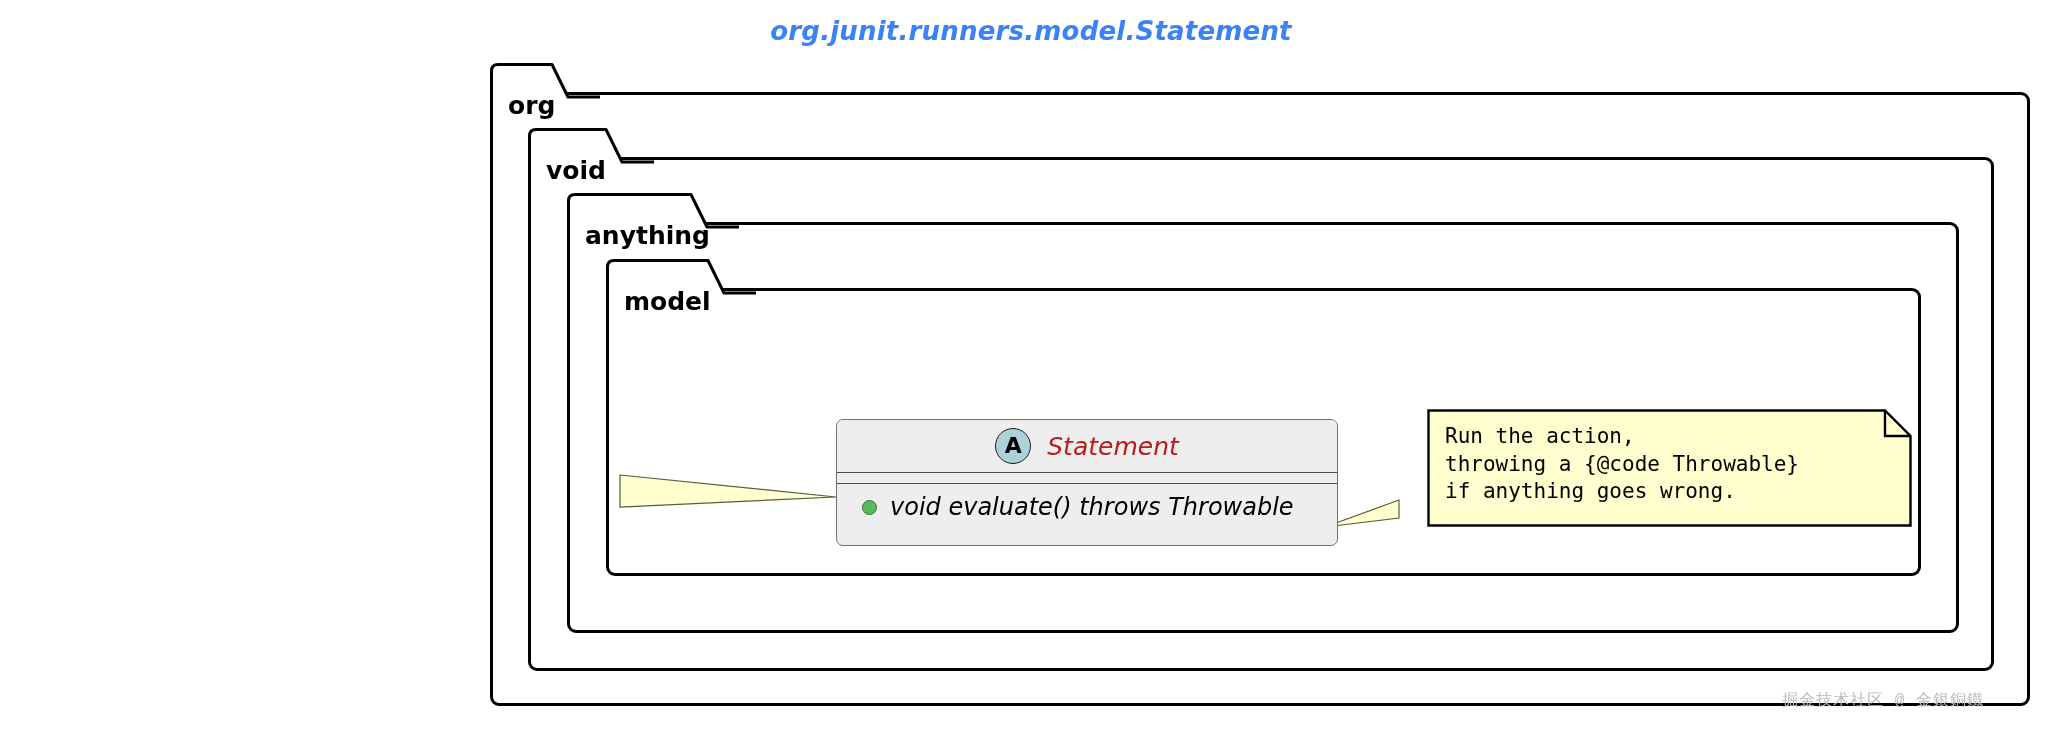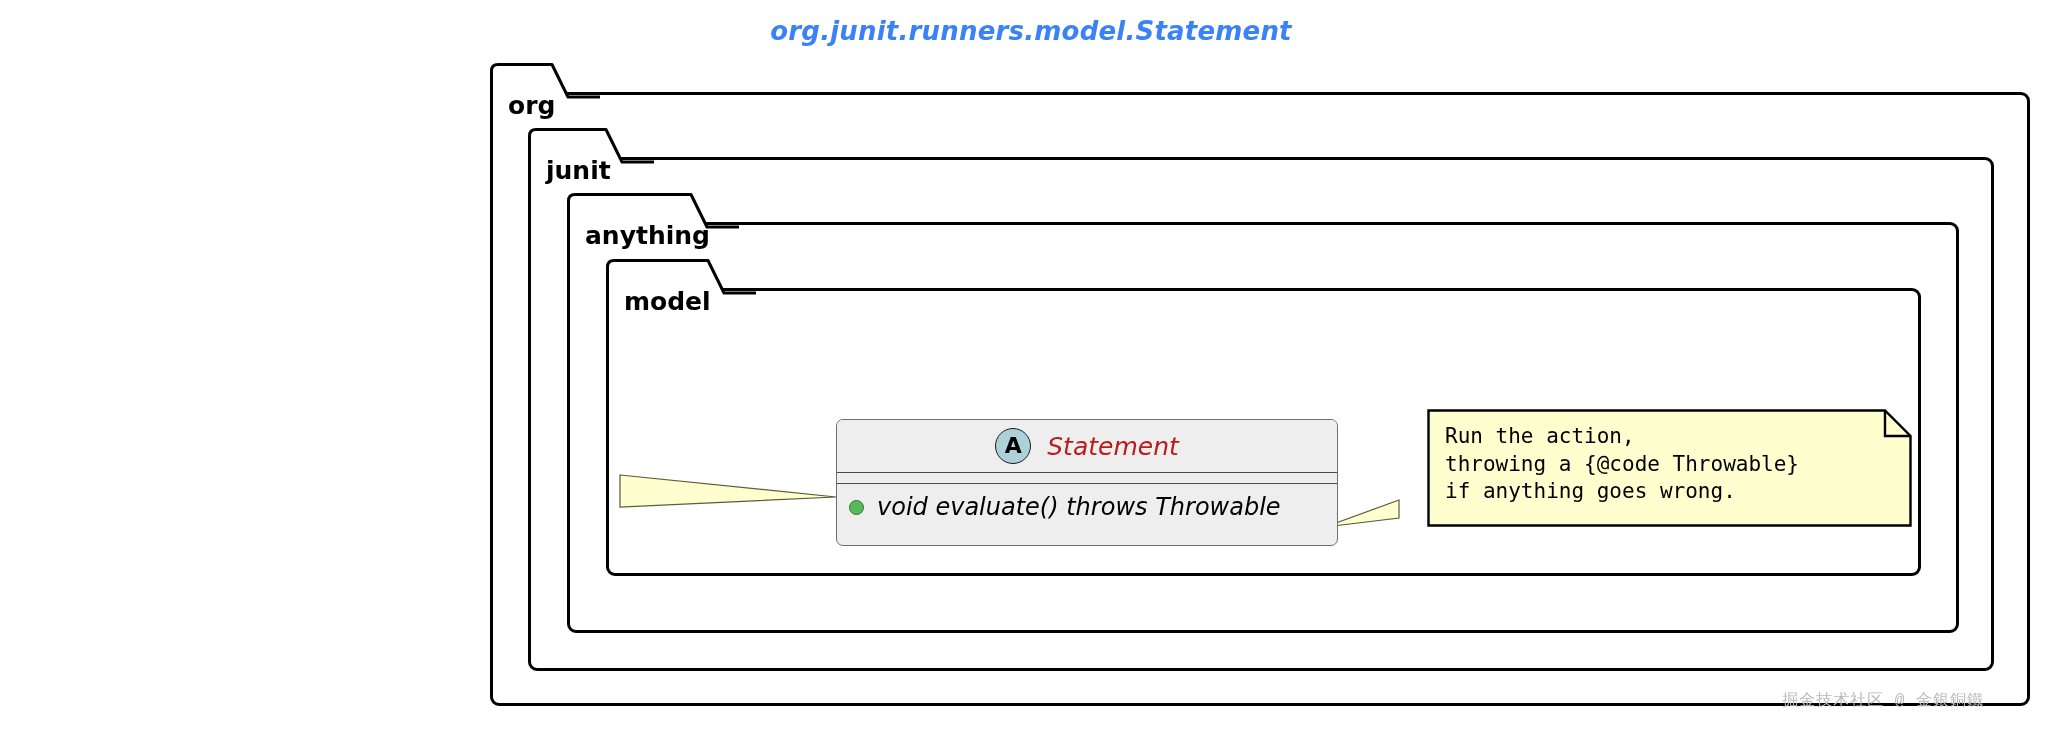--- a/index.html
+++ b/index.html
@@ -117,21 +117,21 @@
     color: #b91c1c;
     white-space: nowrap;
   }
   .class-sep {
     height: 10px;
     background: #eeeeee;
     border-bottom: 1.5px solid #4c4c4c;
   }
   .class-members {
     background: #eeeeee;
-    padding: 6px 0 8px 0;
+    padding: 6px 0 8px 13px;
   }
   .member-row {
     display: flex;
     align-items: center;
     gap: 13px;
     padding: 0 12px;
     height: 34px;
   }
   .vis-dot {
     width: 13px;
@@ -210,21 +210,21 @@
       <path d="M 1.5 42 L 1.5 8 Q 1.5 1.5 8 1.5 L 62 1.5 L 78 34 L 110 34" fill="#ffffff" stroke="#000000" stroke-width="3" stroke-linejoin="round"></path>
     </svg>
     <span class="tab-label">org</span>
   </div>
 
   <div class="pkg" style="left:528px; top:157px; width:1466px; height:514px;"></div>
   <div class="pkg-tab" style="left:528px; top:128px; width:82px; height:38px;">
     <svg class="tab-svg" width="126" height="44" viewBox="0 0 126 44">
       <path d="M 1.5 42 L 1.5 8 Q 1.5 1.5 8 1.5 L 78 1.5 L 94 34 L 126 34" fill="#ffffff" stroke="#000000" stroke-width="3" stroke-linejoin="round"></path>
     </svg>
-    <span class="tab-label">junit</span>
+    <span class="tab-label">void</span>
   </div>
 
   <div class="pkg" style="left:567px; top:222px; width:1392px; height:411px;"></div>
   <div class="pkg-tab" style="left:567px; top:193px; width:128px; height:38px;">
     <svg class="tab-svg" width="172" height="44" viewBox="0 0 172 44">
       <path d="M 1.5 42 L 1.5 8 Q 1.5 1.5 8 1.5 L 124 1.5 L 140 34 L 172 34" fill="#ffffff" stroke="#000000" stroke-width="3" stroke-linejoin="round"></path>
     </svg>
     <span class="tab-label">anything</span>
   </div>
 

